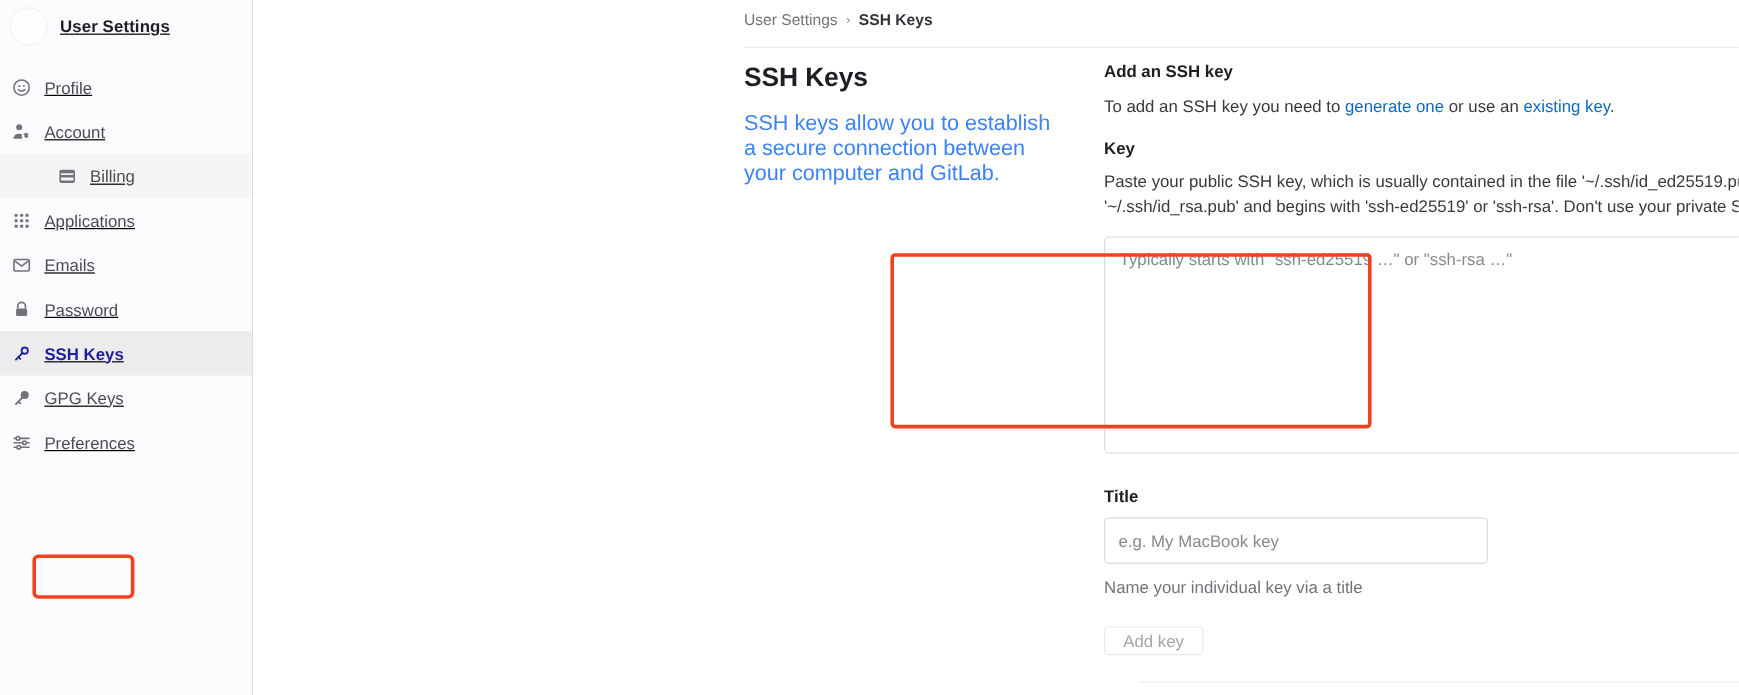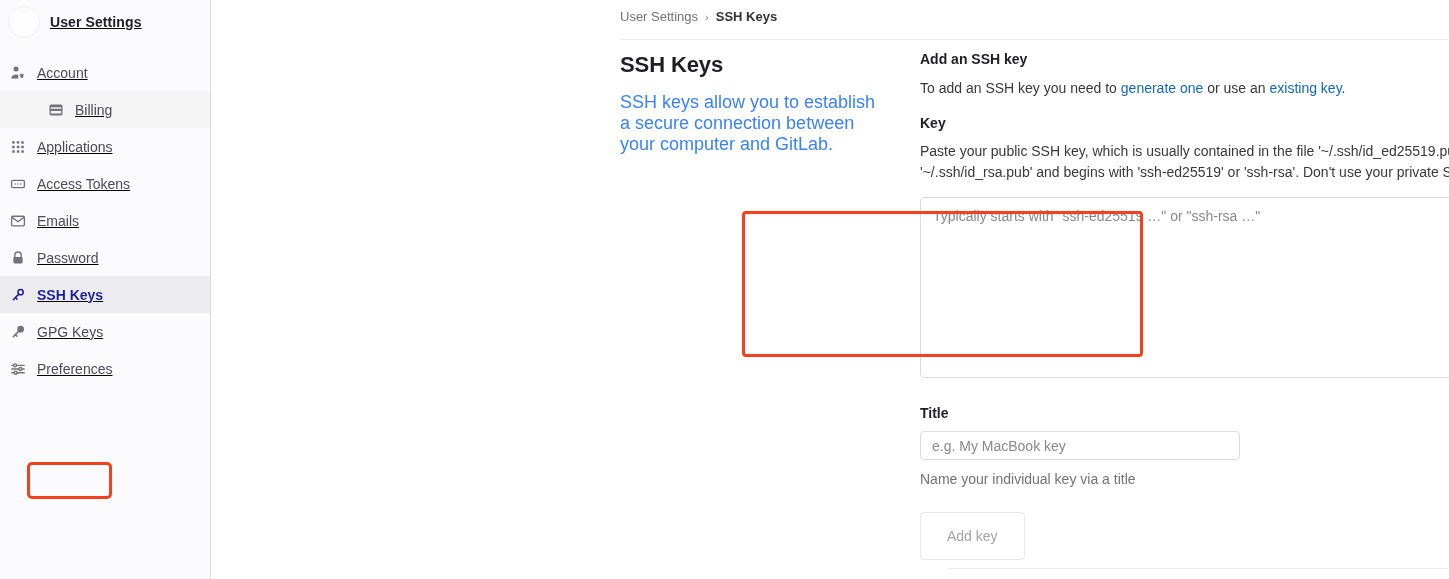--- a/index.html
+++ b/index.html
@@ -175,21 +175,21 @@
     line-height: 20px;
     resize: vertical;
     outline: none;
     background: #fff;
   }
   .key-textarea::placeholder { color: #89888d; }
 
   .title-input {
     display: block;
     width: 320px;
-    height: 29px;
+    height: 39px;
     border: 1px solid #dcdcde;
     border-radius: 4px;
     padding: 0 11px;
     font-family: "Liberation Sans", sans-serif;
     font-size: 14px;
     color: #1f1e24;
     outline: none;
     background: #fff;
   }
   .title-input::placeholder { color: #89888d; }
@@ -198,22 +198,22 @@
     font-size: 14px;
     color: #737278;
     margin: 10px 0 0 0;
     line-height: 1.4;
   }
 
   .add-key-btn {
     margin-top: 22px;
     display: inline-flex;
     align-items: center; justify-content: center;
-    height: 48px;
-    padding: 0 26px;
+    height: 24px;
+    padding: 0 15px;
     border: 1px solid #e9e9e9;
     border-radius: 4px;
     background: #fff;
     color: #a4a3a8;
     font-size: 14px;
     font-family: "Liberation Sans", sans-serif;
     cursor: default;
   }
 
   .bottom-rule {
@@ -241,20 +241,31 @@
 
   <aside class="sidebar">
 
     <div class="sidebar-header">
       <div class="avatar"></div>
       <div class="sidebar-title">User Settings</div>
     </div>
 
     <nav class="nav">
 
+      <div class="nav-item">
+        <span class="nav-ico">
+          <svg width="16" height="16" viewBox="0 0 16 16" fill="none" stroke="currentColor" stroke-width="1.3">
+            <circle cx="8" cy="8" r="6.4"></circle>
+              <circle cx="6.1" cy="6.6" r=".85" fill="currentColor" stroke="none"></circle>
+            <circle cx="9.9" cy="6.6" r=".85" fill="currentColor" stroke="none"></circle>
+            <path d="M5.3 9.6c.7.9 1.6 1.4 2.7 1.4s2-.5 2.7-1.4" stroke-linecap="round"></path>
+          </svg>
+        </span>
+        <span class="nav-label">Profile</span>
+      </div>
 
       <div class="nav-item">
         <span class="nav-ico">
           <svg width="16" height="16" viewBox="0 0 16 16" fill="currentColor">
             <circle cx="6" cy="4" r="2.5"></circle>
             <path d="M1.2 13.6c0-2.6 2.1-4.2 4.8-4.2 1 0 1.9.2 2.6.6-.3.5-.5 1.1-.5 1.8 0 .7.2 1.3.5 1.8H1.2z"></path>
             <circle cx="12" cy="11.6" r="1.35"></circle>
             <path d="M12 8.2l.42 1.02 1.07-.28.33 1.06-.97.52.5.99-.83.76-.84-.72-.84.72-.83-.76.5-.99-.97-.52.33-1.06 1.07.28z" opacity=".95"></path>
           </svg>
         </span>
@@ -282,31 +293,20 @@
               <rect x="11.3" y="6.8" width="2.5" height="2.5" rx=".5"></rect>
             <rect x="2.2" y="11.3" width="2.5" height="2.5" rx=".5"></rect>
               <rect x="6.8" y="11.3" width="2.5" height="2.5" rx=".5"></rect>
               <rect x="11.3" y="11.3" width="2.5" height="2.5" rx=".5"></rect>
           </svg>
         </span>
         <span class="nav-label">Applications</span>
       </div>
 
 
-      <div class="nav-item">
-        <span class="nav-ico">
-          <svg width="16" height="16" viewBox="0 0 16 16" fill="none" stroke="currentColor" stroke-width="1.35">
-            <rect x="1.6" y="4.4" width="12.8" height="7.2" rx="1.4"></rect>
-            <circle cx="5.2" cy="8" r=".75" fill="currentColor" stroke="none"></circle>
-            <circle cx="8" cy="8" r=".75" fill="currentColor" stroke="none"></circle>
-            <circle cx="10.8" cy="8" r=".75" fill="currentColor" stroke="none"></circle>
-          </svg>
-        </span>
-        <span class="nav-label">Access Tokens</span>
-      </div>
 
       <div class="nav-item">
         <span class="nav-ico">
           <svg width="16" height="16" viewBox="0 0 16 16" fill="none" stroke="currentColor" stroke-width="1.35" stroke-linejoin="round">
             <rect x="1.6" y="3.2" width="12.8" height="9.6" rx="1.3"></rect>
             <path d="M2.2 4.4L8 8.8l5.8-4.4"></path>
           </svg>
         </span>
         <span class="nav-label">Emails</span>
       </div>

